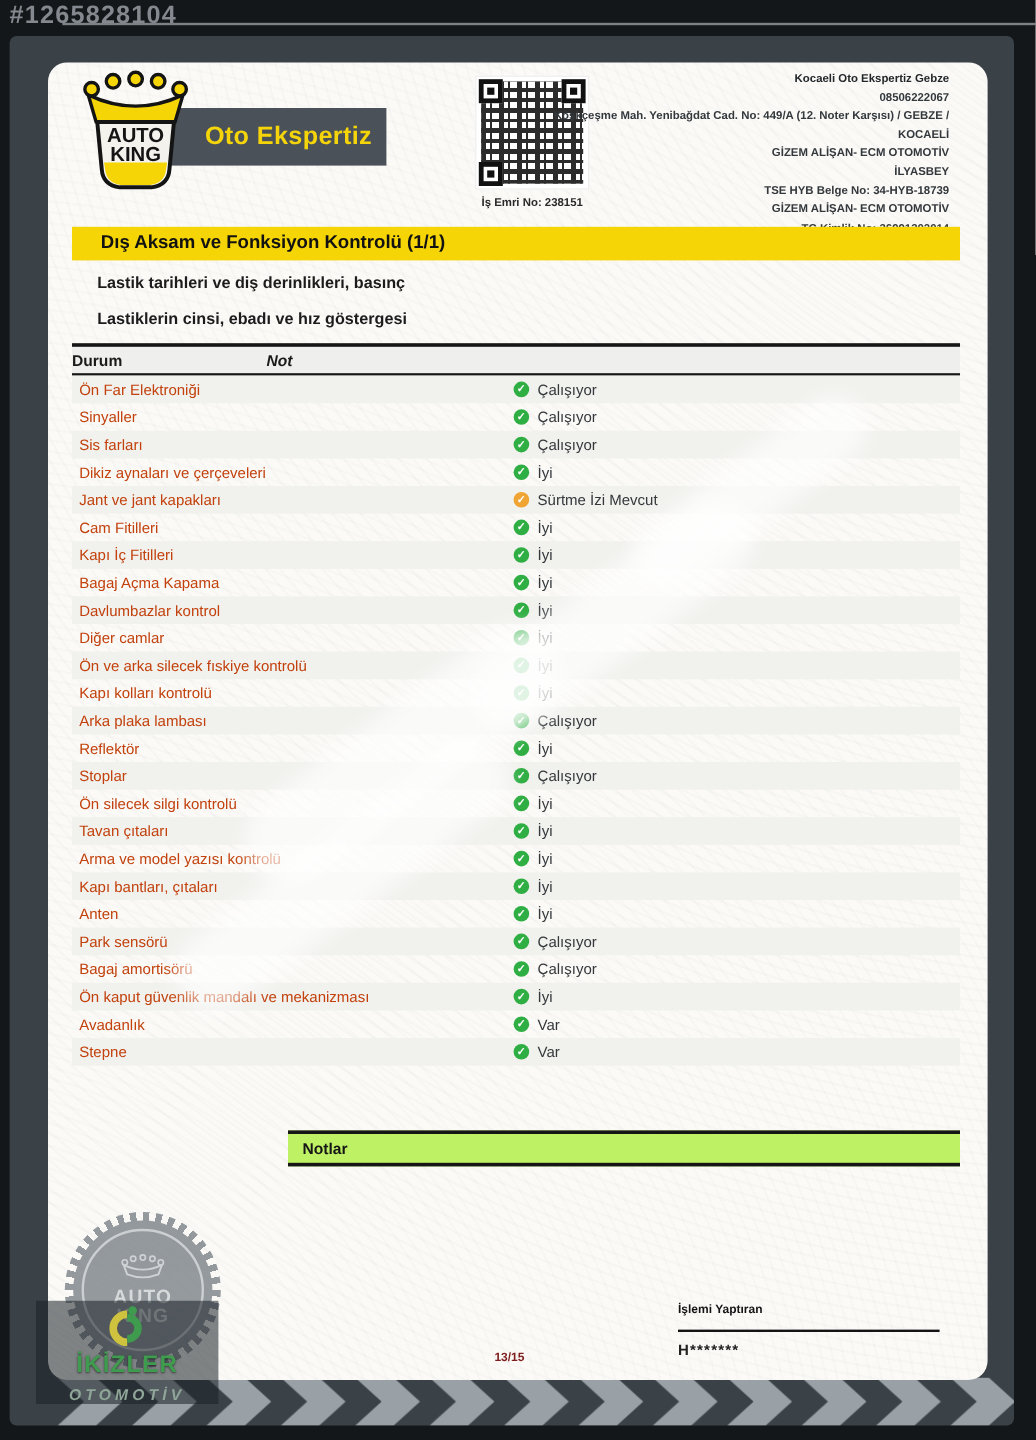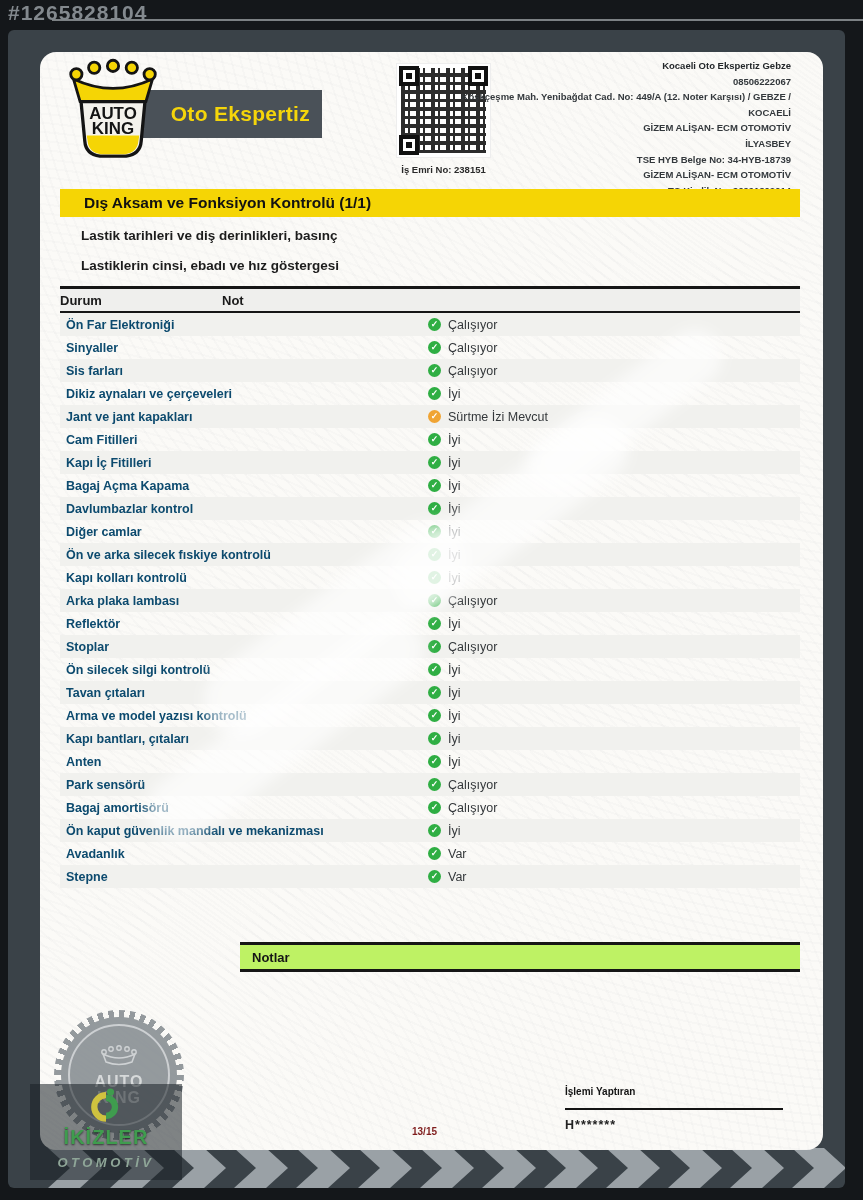--- a/index.html
+++ b/index.html
@@ -45,25 +45,25 @@
   .sec-title { position:absolute; left:20px; top:137px; width:740px; height:28px; background:#f5d505;
      display:flex; align-items:center; padding-left:24px; font-size:15.5px; font-weight:bold; color:#121212; }
   .pre-row { position:absolute; left:20px; width:740px; height:26px; display:flex; align-items:center;
      padding-left:21px; font-size:13.5px; font-weight:bold; color:#1c1c1c; }
   .pre-1 { top:170px; } .pre-2 { top:200px; }
 
   
   .tbl-head { position:absolute; left:20px; top:234px; width:740px; height:27px; background:#efefed;
      border-top:3px solid #161616; border-bottom:2px solid #161616; display:flex; align-items:center;
      font-size:13px; font-weight:bold; color:#1a1a1a; }
-  .c1 { flex:0 0 368px; padding-left:6px; } .c2 { flex:0 0 162px; } .c3 { flex:1; }
+  .c1 { flex:0 0 368px; padding-left:6px; } .c2 { flex:0 0 162px; } .c3 { flex:1;font-style:italic; }
   .rows { position:absolute; left:20px; top:261px; width:740px; }
   .row { display:flex; align-items:center; height:23px; font-size:12.5px; }
   .row:nth-child(odd) { background:#f1f1ee; }
-  .row-label { font-weight:700; color:#0c4a6e; }
+  .row-label { font-weight:400; color:#c2410c; }
   .status-wrap { display:flex; align-items:center; gap:7px; }
   .st-icon { width:13px; height:13px; border-radius:50%; display:inline-flex; align-items:center; justify-content:center;
      color:#fff; font-size:9px; font-weight:bold; line-height:1; flex:0 0 13px; }
   .st-icon.ok { background:#2fae43; }
   .st-icon.warn { background:#f0a433; }
   .row-status-text { color:#34383b; font-weight:500; }
   .row-note { color:#34383b; }
 
   
   .notes-bar { position:absolute; left:200px; top:847px; width:560px; height:30px; background:#bef264;
@@ -87,21 +87,21 @@
 
   
   .smudge { position:absolute; background:rgba(255,255,255,.62); border-radius:40px;
      transform:rotate(-37deg); filter:blur(7px); pointer-events:none; }
   .sm-a { left:470px; top:330px; width:230px; height:55px; }
   .sm-b { left:330px; top:430px; width:280px; height:65px; }
   .sm-c { left:140px; top:540px; width:310px; height:75px; }
   .sm-d { left:80px;  top:645px; width:330px; height:65px; }
 
   
-  .wm-box { position:absolute; left:30px; top:1084px; width:152px; height:96px;
+  .wm-box { position:absolute; left:30px; top:1084px; width:152px; height:86px;
      background:rgba(25,33,38,.55); z-index:4; display:flex; flex-direction:column; align-items:center; padding-top:4px; }
   .wm-name { color:#3f9c4e; font-weight:bold; font-size:20px; letter-spacing:1px; text-shadow:0 1px 2px rgba(0,0,0,.6); margin-top:2px; }
   .wm-sub { color:#8fa698; font-weight:bold; font-size:13px; letter-spacing:3.5px; margin-top:6px;font-style:italic; }
 </style>
 </head>
 <body>
 
 <div class="top-line"></div>
 <div class="listing-id">#1265828104</div>
 <div class="frame"></div>

